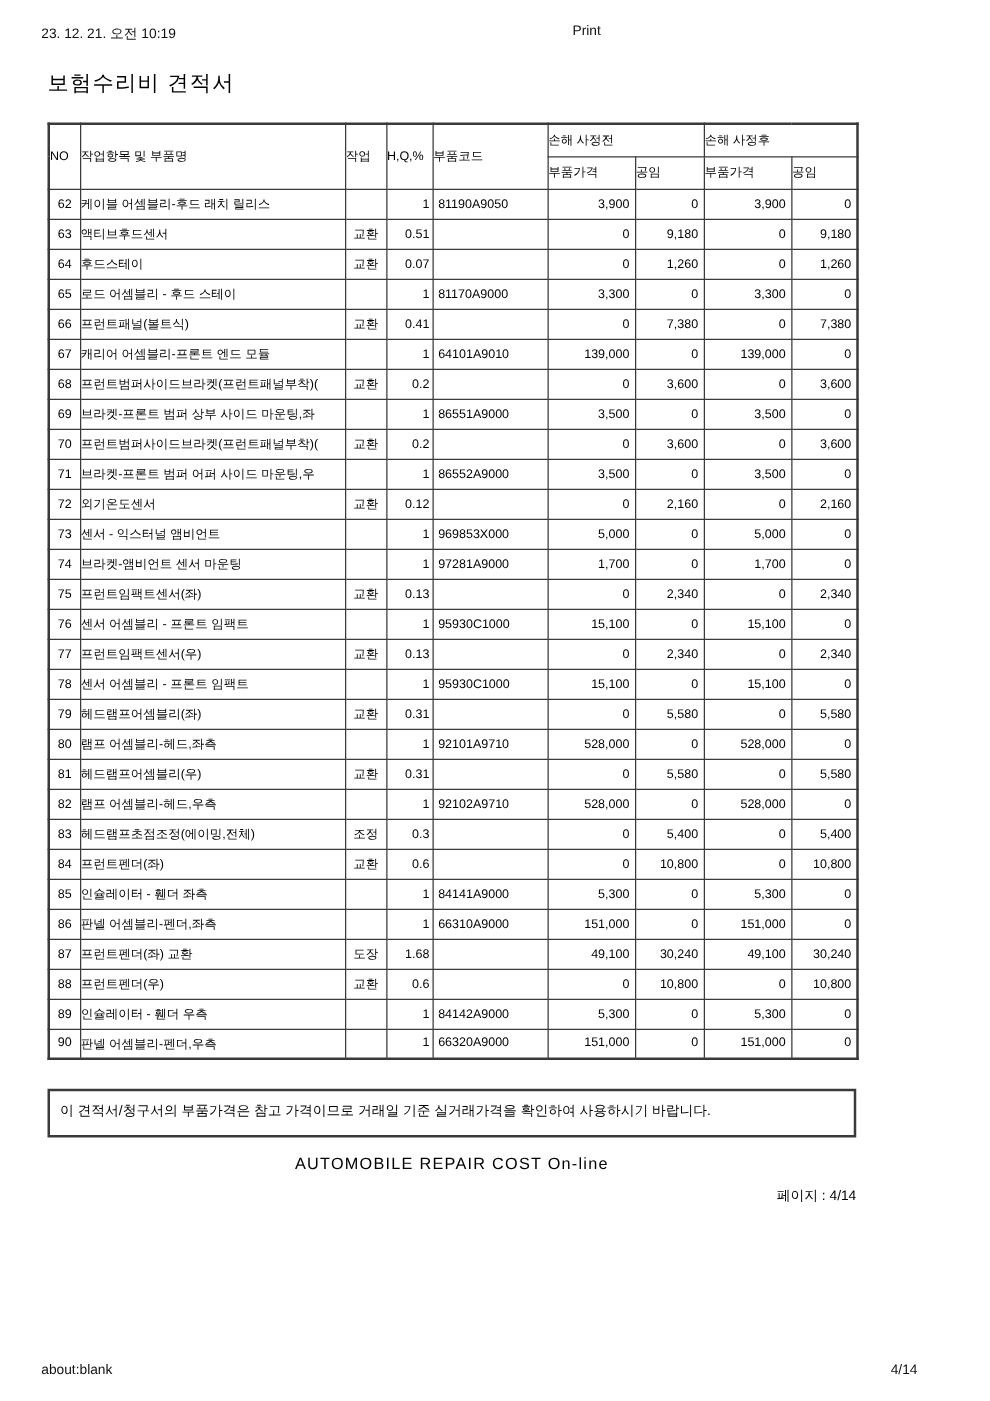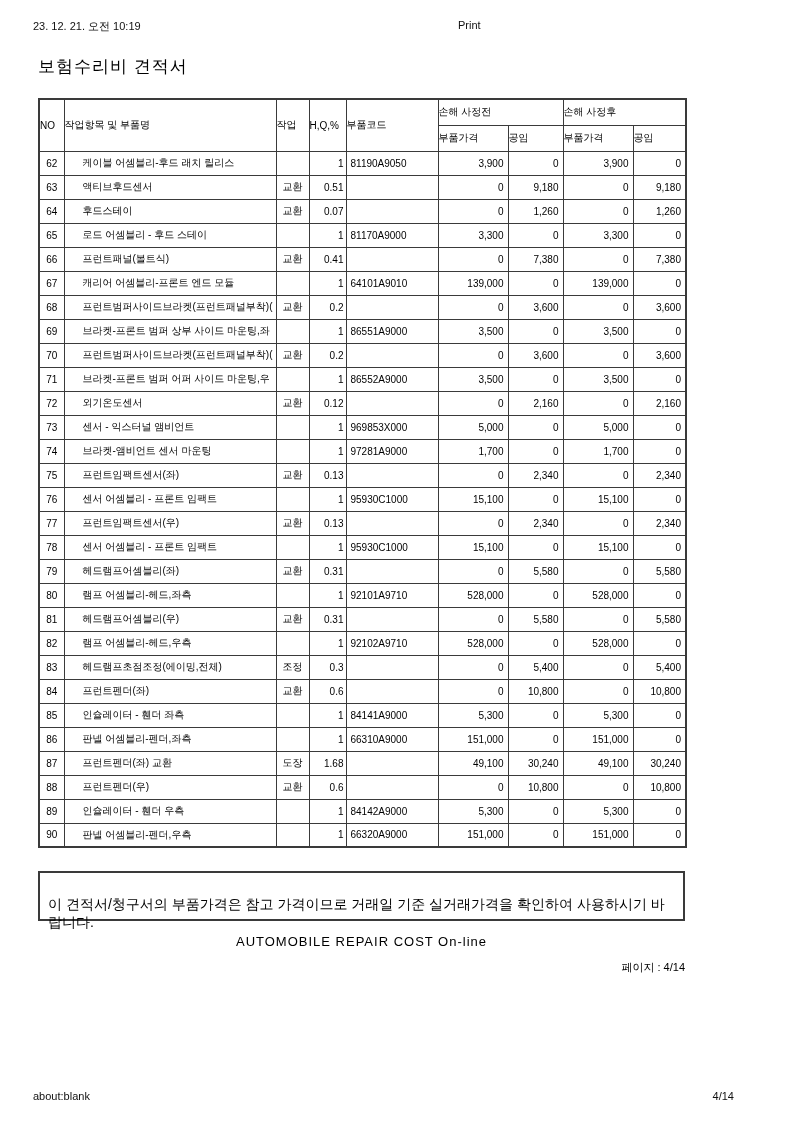--- a/index.html
+++ b/index.html
@@ -19,27 +19,27 @@
   .doc-title { margin-top:55px; text-align:left; font-size:17px; letter-spacing:1px; color:#000; }
 
   table.est { margin-top:20px; width:647px; border-collapse:collapse; table-layout:fixed;
               border:2px solid #3a3a3a; font-size:10px; color:#000; }
   table.est th, table.est td { border:1px solid #3a3a3a; overflow:hidden; white-space:nowrap; }
   table.est thead th { height:26px; font-weight:normal; text-align:left; vertical-align:middle; }
   table.est tbody td { height:24px; vertical-align:middle; }
   td.a-c { text-align:center; }
   td.a-l { text-align:left; }
   td.a-r { text-align:right; }
-  td.c-name { padding-left:18px; }
+  td.c-name { }
   td.c-hq { padding-right:2px; }
   td.c-code { padding-left:4px; }
   td.c-price { padding-right:4px; }
 
   .note-box { margin-top:23px; width:647px; height:39px; border:2px solid #3a3a3a;
-              padding:23px 8px; font-size:14px; color:#000; }
+              padding:8px 8px; font-size:11px; color:#000; }
   .footer-title { margin-top:13px; text-align:center; font-size:13px; letter-spacing:1px; color:#000000; }
   .footer-page { margin-top:11px; text-align:right; font-size:11px; color:#000; }
 </style>
 </head>
 <body>
 
 <div class="page">
 
   <div class="chrome-text ts">23. 12. 21. 오전 10:19</div>
   <div class="chrome-text print-label">Print</div>

